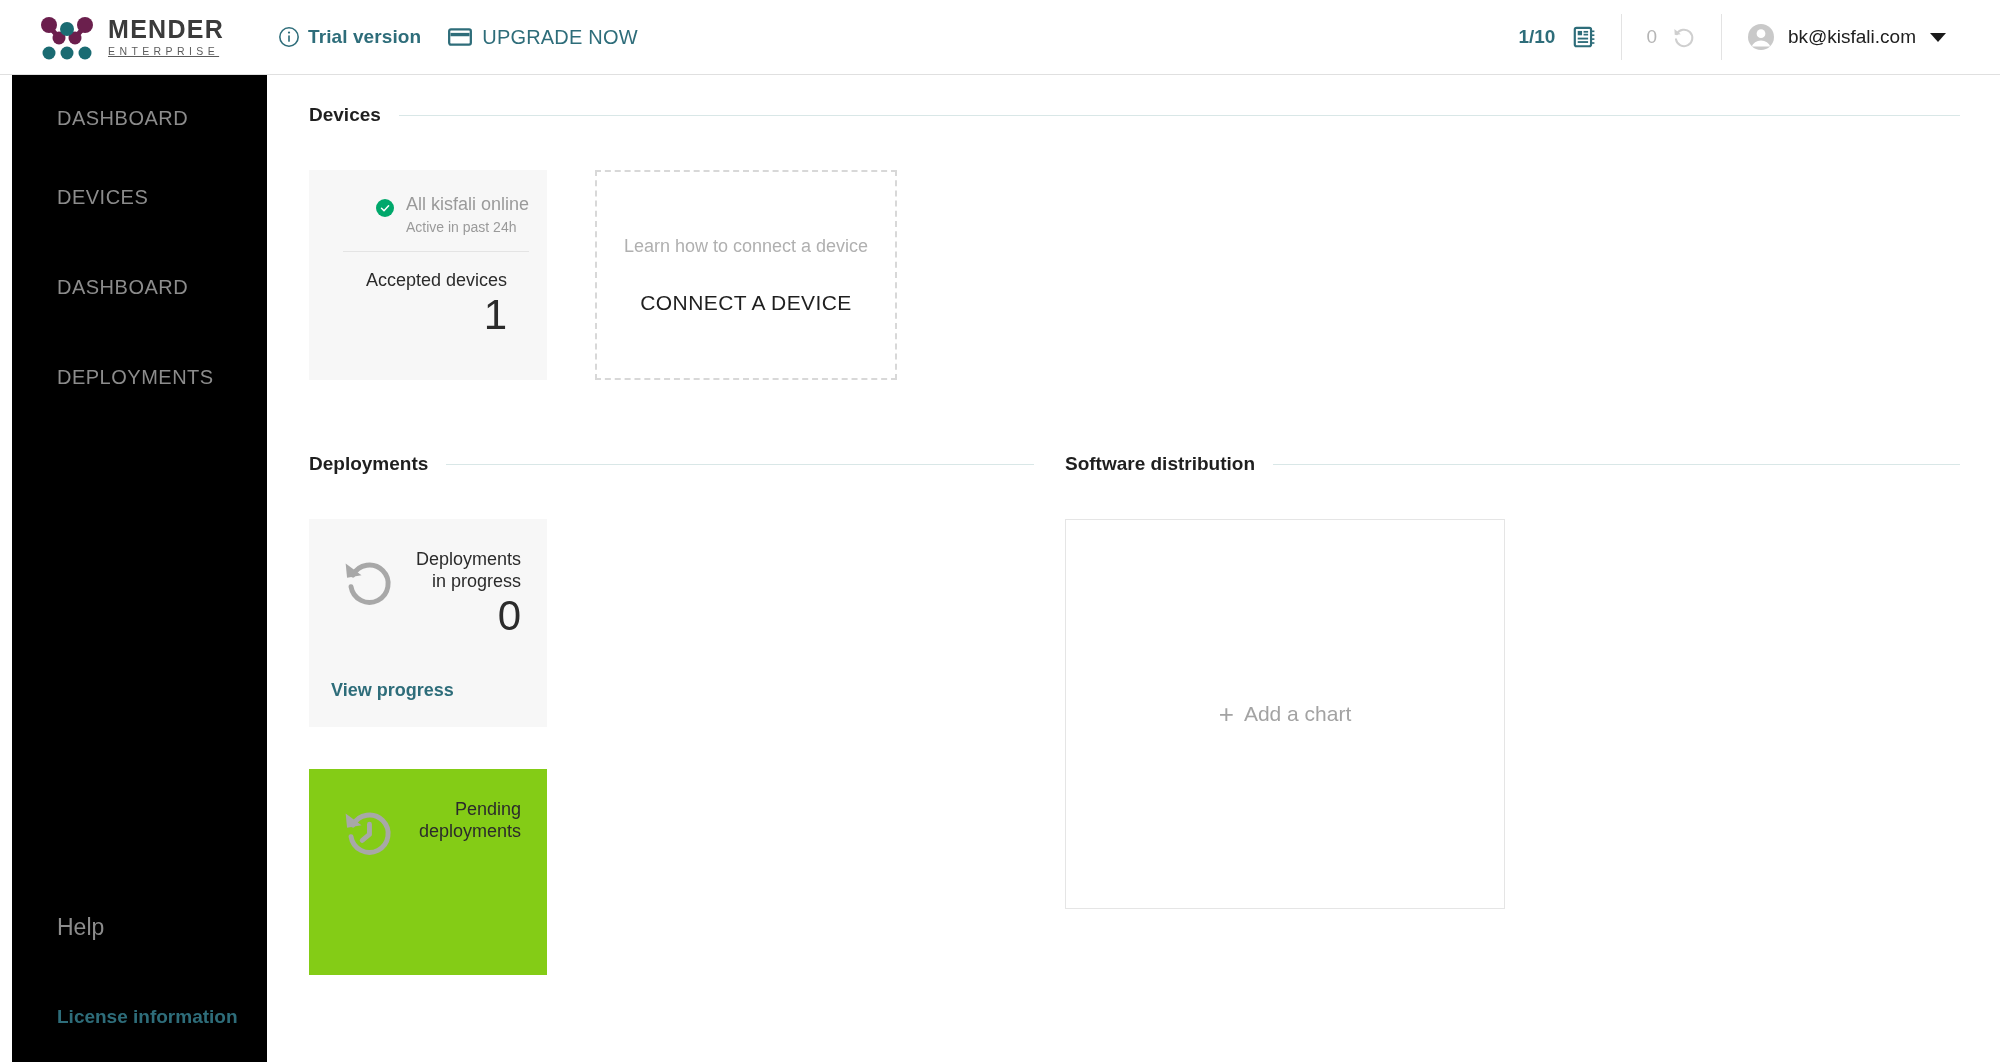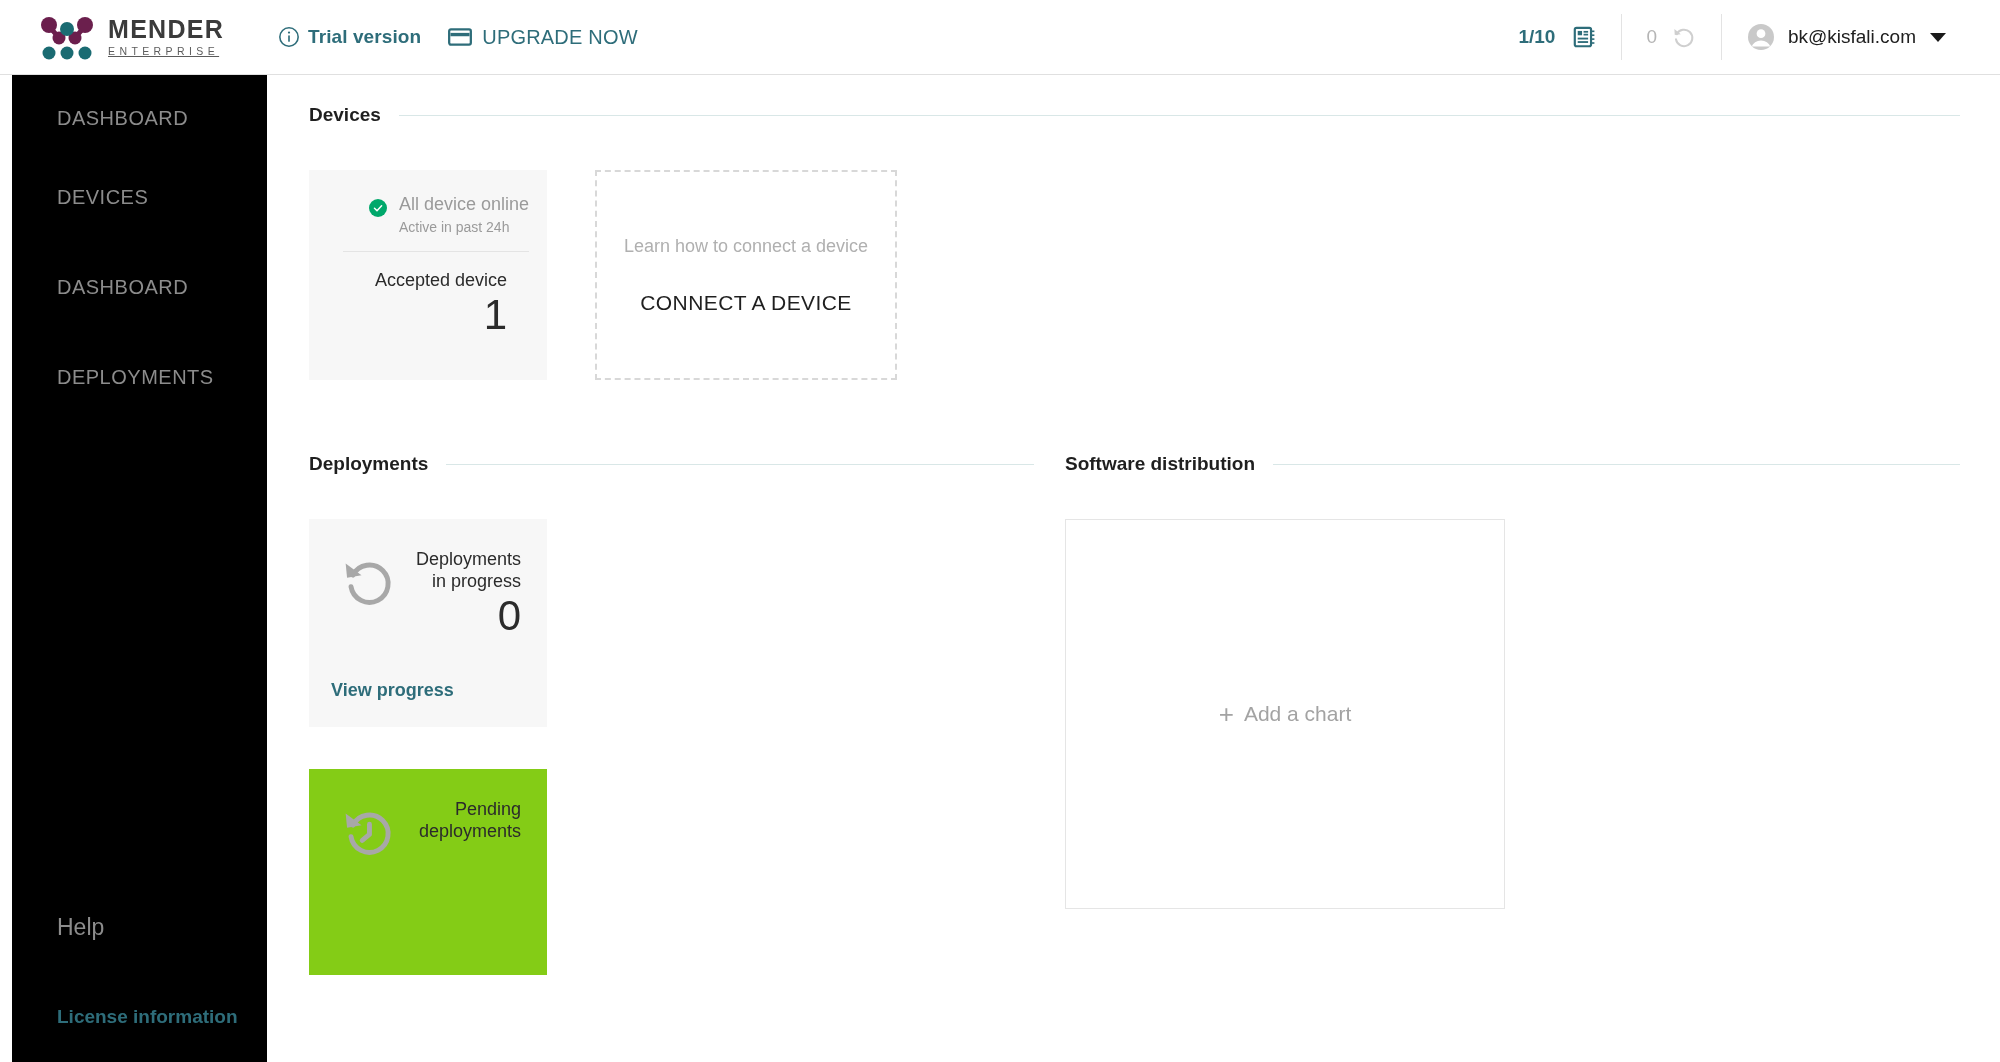--- a/index.html
+++ b/index.html
@@ -504,27 +504,27 @@
     <div class="devices-row">
 
       <div class="tile device-tile">
         <div class="tile-status">
           <span class="check-circle">
             <svg width="12" height="12" viewBox="0 0 24 24">
               <path d="M5 12.6 L10 17.4 L19.2 7.6" fill="none" stroke="#ffffff" stroke-width="3" stroke-linecap="round" stroke-linejoin="round"></path>
             </svg>
           </span>
           <span class="status-texts">
-            <span class="status-main">All device online</span>
+            <span class="status-main">All kisfali online</span>
             <div class="status-sub">Active in past 24h</div>
           </span>
         </div>
         <div class="tile-divider"></div>
         <div class="tile-body">
-          <div class="tile-label">Accepted device</div>
+          <div class="tile-label">Accepted devices</div>
           <div class="tile-number">1</div>
         </div>
       </div>
 
       <div class="connect-box">
         <div class="connect-sub">Learn how to connect a device</div>
         <div class="connect-main">CONNECT A DEVICE</div>
       </div>
 
     </div>

